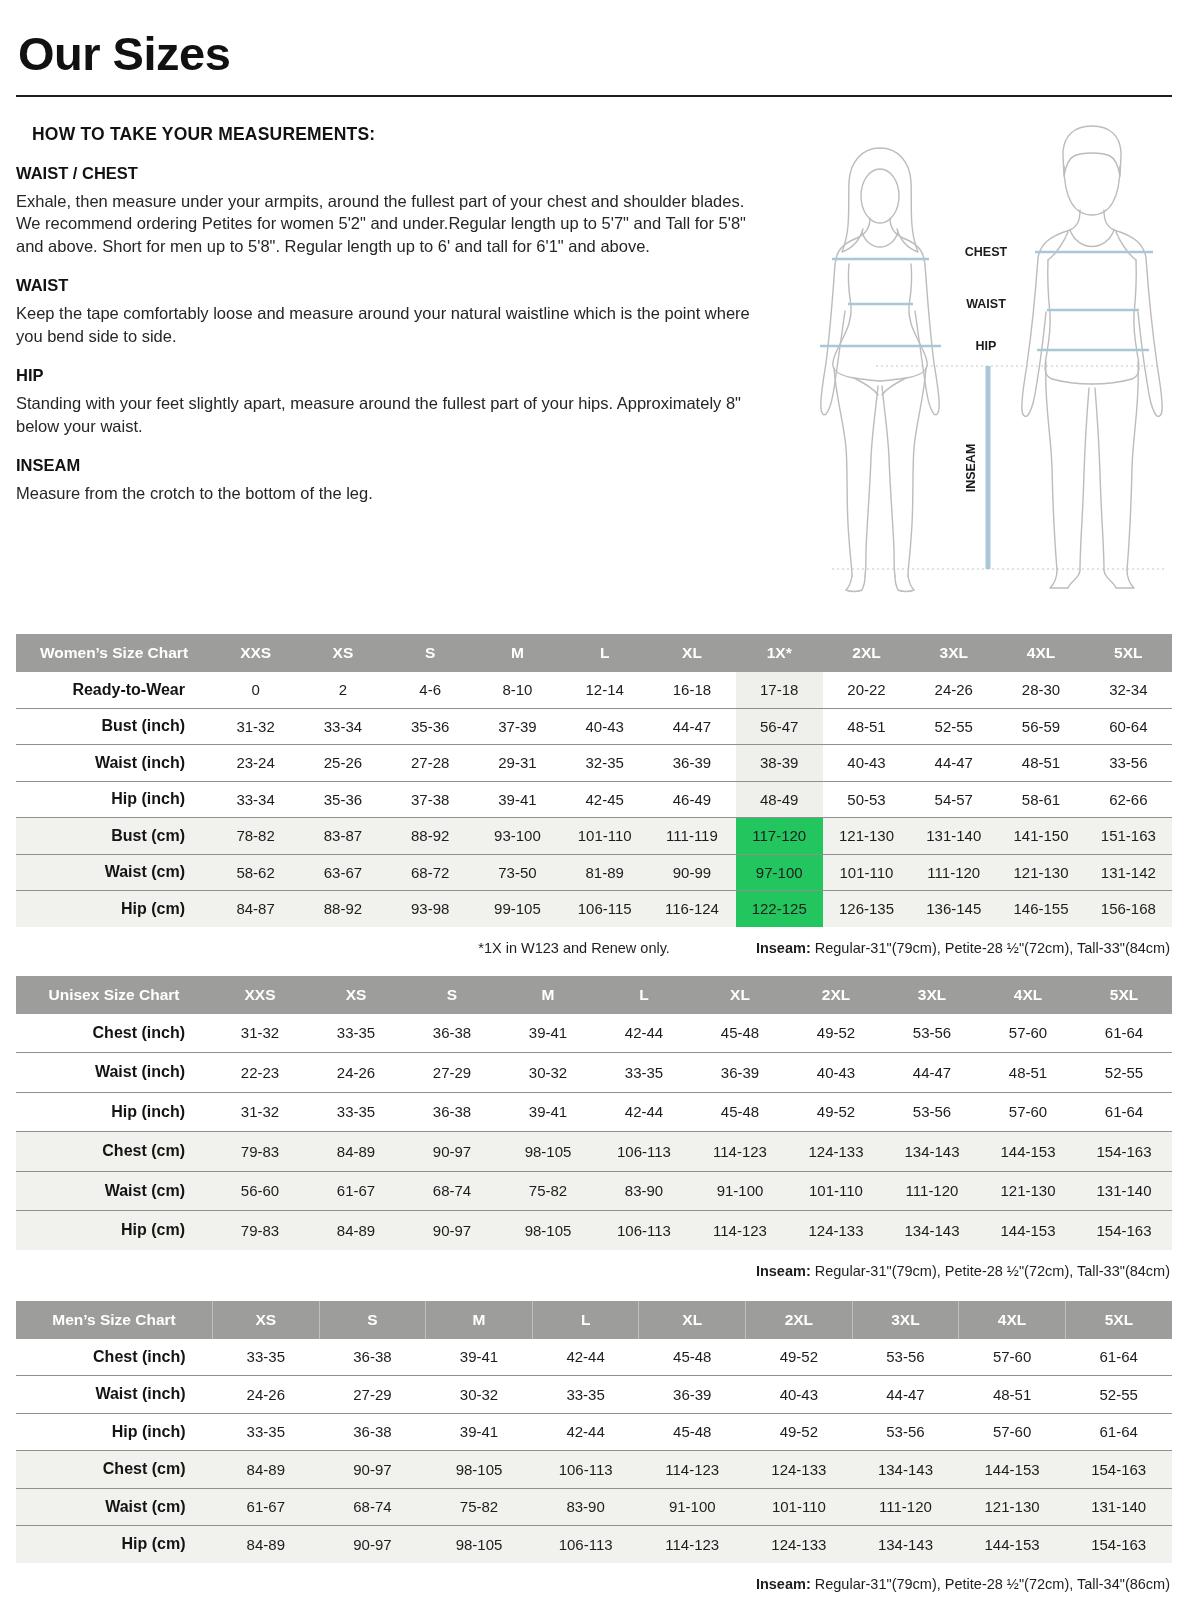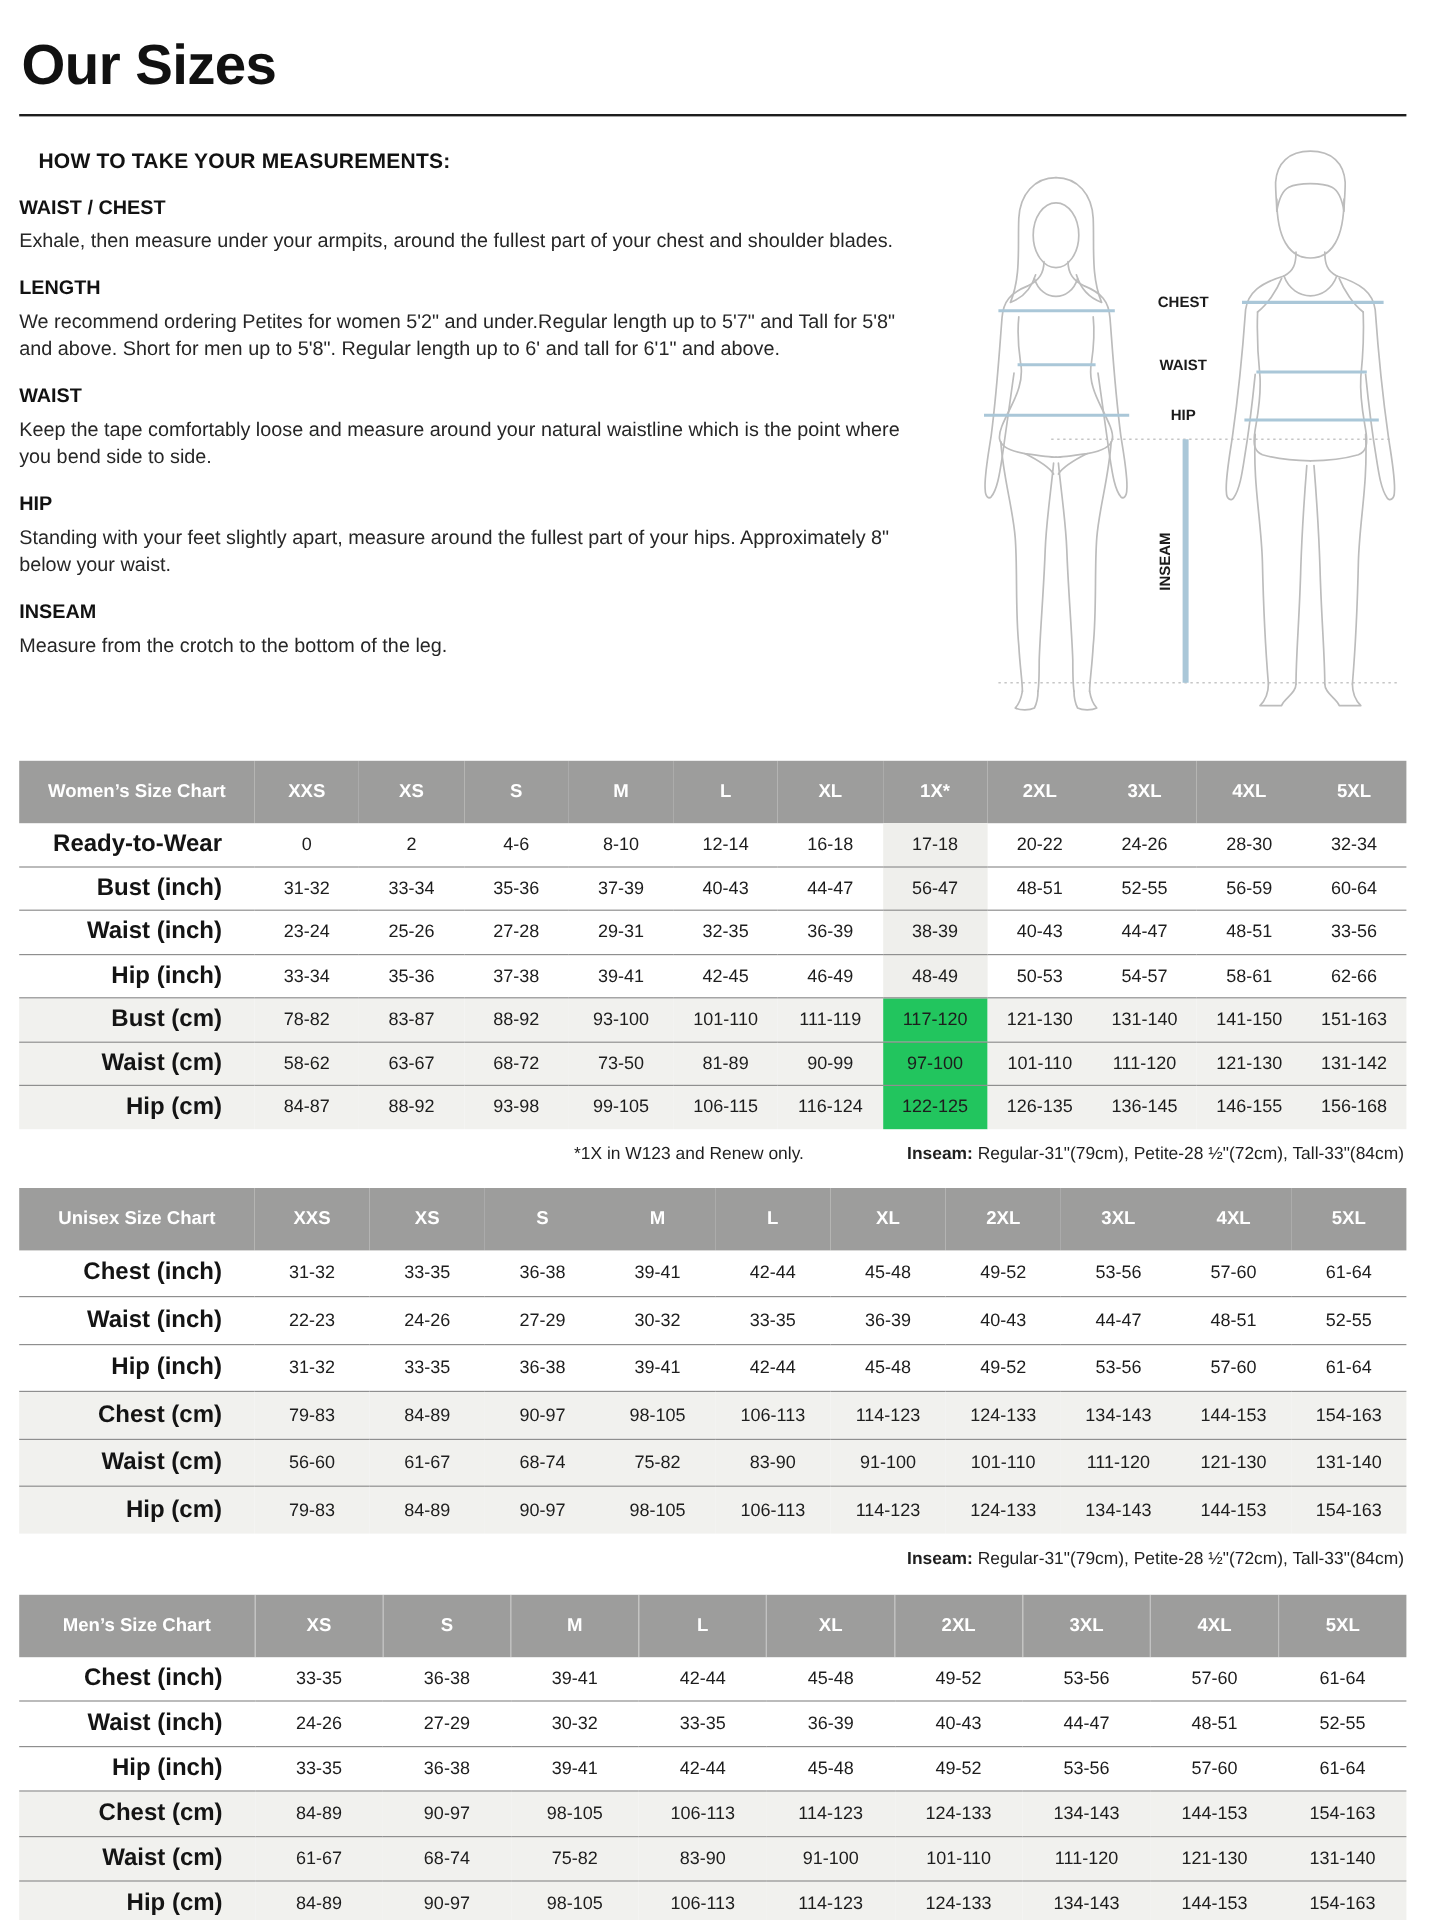--- a/index.html
+++ b/index.html
@@ -21,29 +21,29 @@
   .m-section h3{font-size:16.5px;font-weight:bold;margin:19px 0 7px 0;color:#121212;}
   .m-section p{font-size:16.5px;line-height:1.36;margin:0;color:#262626;}
   .figure-col{flex:1;position:relative;}
   .figure-col svg{display:block;margin:-6px 0 0 6px;}
 
   .tables{margin-top:30px;}
   .chart table{width:100%;border-collapse:collapse;table-layout:fixed;}
   .chart th:first-child,.chart td:first-child{width:196px;}
   .chart thead th{
     background:#9d9d9c;color:#fff;font-weight:bold;font-size:15.5px;
-    height:52px;padding:0;text-align:center;
+    height:38px;padding:0;text-align:center;
   }
   .chart thead th.corner{font-size:15.5px;}
   .chart td{
     text-align:center;font-size:15px;padding:0;color:#1d1d1d;
   }
   .chart tbody tr+tr td{border-top:1.5px solid #8f8f8f;}
   .chart td.label{
-    text-align:right;padding-right:27px;font-weight:bold;font-size:20px;color:#141414;
+    text-align:right;padding-right:27px;font-weight:bold;font-size:16px;color:#141414;
   }
   .chart tr.shaded td{background:#f1f1ee;}
   .chart td.hl{background:#efefec;}
   .chart tr.shaded td.hl{background:#22c55e;}
   .t-women{margin-top:34px;}
   .t-women td{height:35.5px;}
   .t-unisex{margin-top:20px;}
   .t-unisex td{height:38.5px;}
   .t-men{margin-top:22px;}
   .t-men td{height:36.5px;}
@@ -64,21 +64,20 @@
 
   <div class="intro">
     <div class="text-col">
       <p class="how-to">HOW TO TAKE YOUR MEASUREMENTS:</p>
       <div id="measure-sections">
           <div class="m-section">
             <h3>WAIST / CHEST</h3>
             <p>Exhale, then measure under your armpits, around the fullest part of your chest and shoulder blades.</p>
           </div>
           <div class="m-section">
-            <h3>LENGTH</h3>
             <p>We recommend ordering Petites for women 5'2" and under.Regular length up to 5'7" and Tall for 5'8" and above. Short for men up to 5'8". Regular length up to 6' and tall for 6'1" and above.</p>
           </div>
           <div class="m-section">
             <h3>WAIST</h3>
             <p>Keep the tape comfortably loose and measure around your natural waistline which is the point where you bend side to side.</p>
           </div>
           <div class="m-section">
             <h3>HIP</h3>
             <p>Standing with your feet slightly apart, measure around the fullest part of your hips. Approximately 8" below your waist.</p>
           </div>

